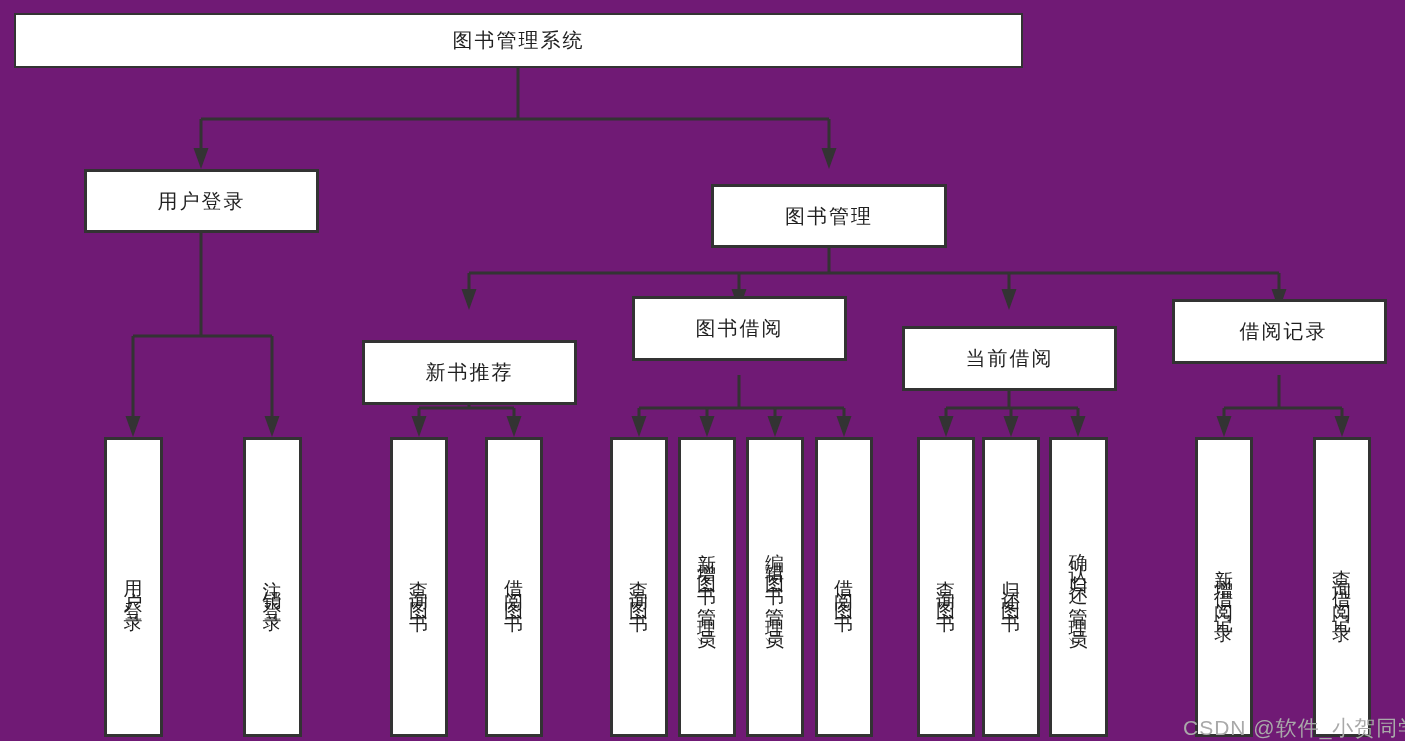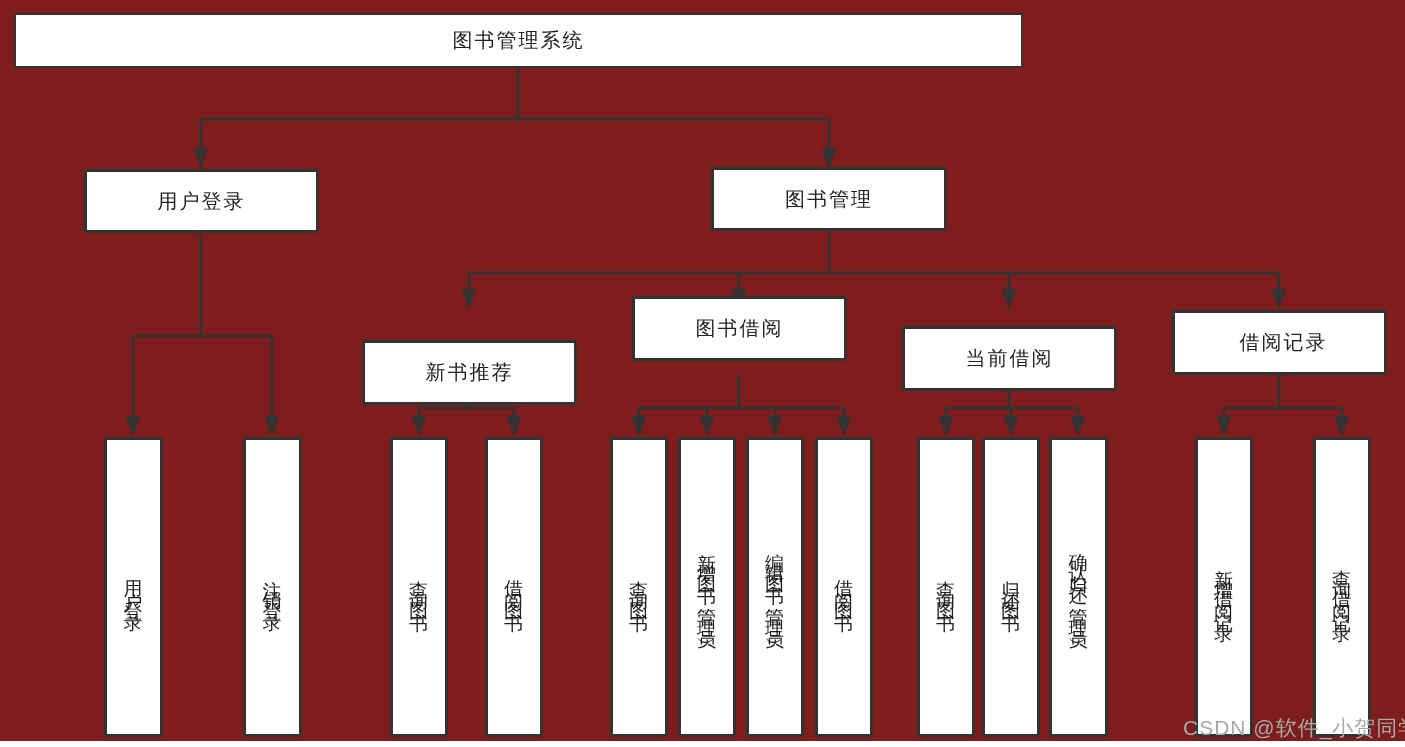--- a/index.html
+++ b/index.html
@@ -5,21 +5,21 @@
   :root {
     --line: #333333;
     --text: #1f1f1f;
     --watermark: #a9a9a9;
   }
   html, body { margin: 0; padding: 0; background: #ffffff; }
   #canvas {
     position: relative;
     width: 1405px;
     height: 741px;
-    background: #7f1d1d;
+    background: #701a75;
     overflow: hidden;
     font-family: "Liberation Sans", sans-serif;
     color: var(--text);
   }
   #wires {
     position: absolute;
     left: 0; top: 0;
     width: 1405px; height: 747px;
   }
   #wires line { stroke: var(--line); stroke-width: 3; }
@@ -121,26 +121,26 @@
     <line x1="1224" y1="408" x2="1342" y2="408"></line>
     <line x1="1224" y1="408" x2="1224" y2="430"></line>
     <polygon points="1216.5,416 1231.5,416 1224,437"></polygon>
     <line x1="1342" y1="408" x2="1342" y2="430"></line>
     <polygon points="1334.5,416 1349.5,416 1342,437"></polygon>
   </svg>
 
   <div class="node hnode root" style="left:14px; top:13px; width:1009px; height:55px;">图书管理系统</div>
 
   <div class="node hnode" style="left:84px; top:169px; width:235px; height:64px;">用户登录</div>
-  <div class="node hnode" style="left:711px; top:167px; width:236px; height:64px;">图书管理</div>
+  <div class="node hnode" style="left:711px; top:184px; width:236px; height:64px;">图书管理</div>
 
   <div class="node hnode" style="left:362px; top:310px; width:215px; height:65px;margin-top:30px;">新书推荐</div>
   <div class="node hnode" style="left:632px; top:296px; width:215px; height:65px;">图书借阅</div>
   <div class="node hnode" style="left:902px; top:310px; width:215px; height:65px;margin-top:16px;">当前借阅</div>
-  <div class="node hnode" style="left:1172px; top:310px; width:215px; height:65px;padding-left:8px;">借阅记录</div>
+  <div class="node hnode" style="left:1172px; top:299px; width:215px; height:65px;padding-left:8px;">借阅记录</div>
 
   <div class="node leaf" style="left:104px; top:437px; width:59px; height:300px;">
     <span class="vtext">用户登录</span>
   </div>
   <div class="node leaf" style="left:243px; top:437px; width:59px; height:300px;">
     <span class="vtext">注销登录</span>
   </div>
 
   <div class="node leaf" style="left:390px; top:437px; width:58px; height:300px;">
     <span class="vtext">查询图书</span>

